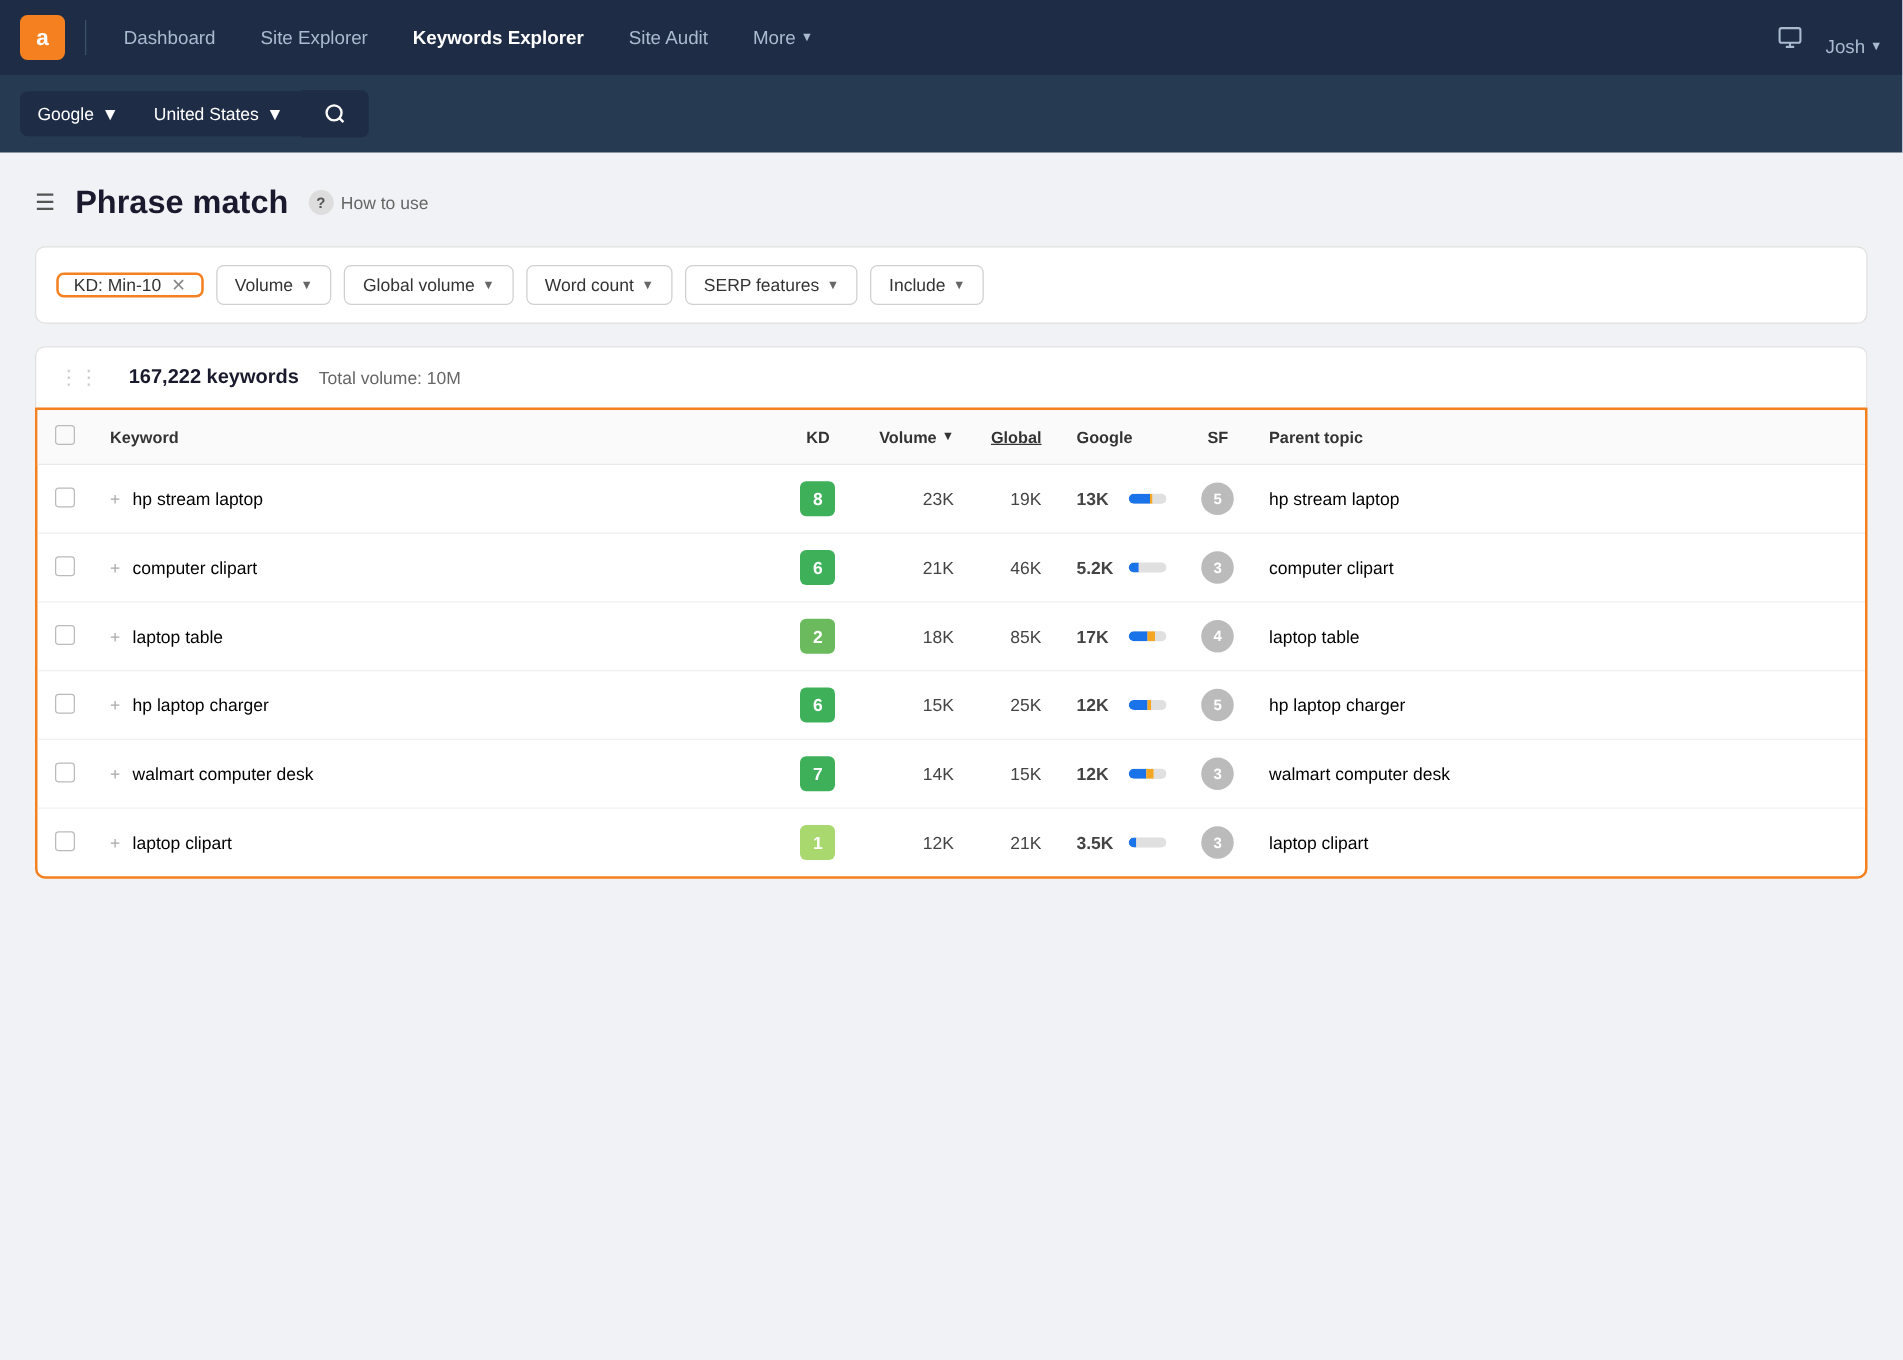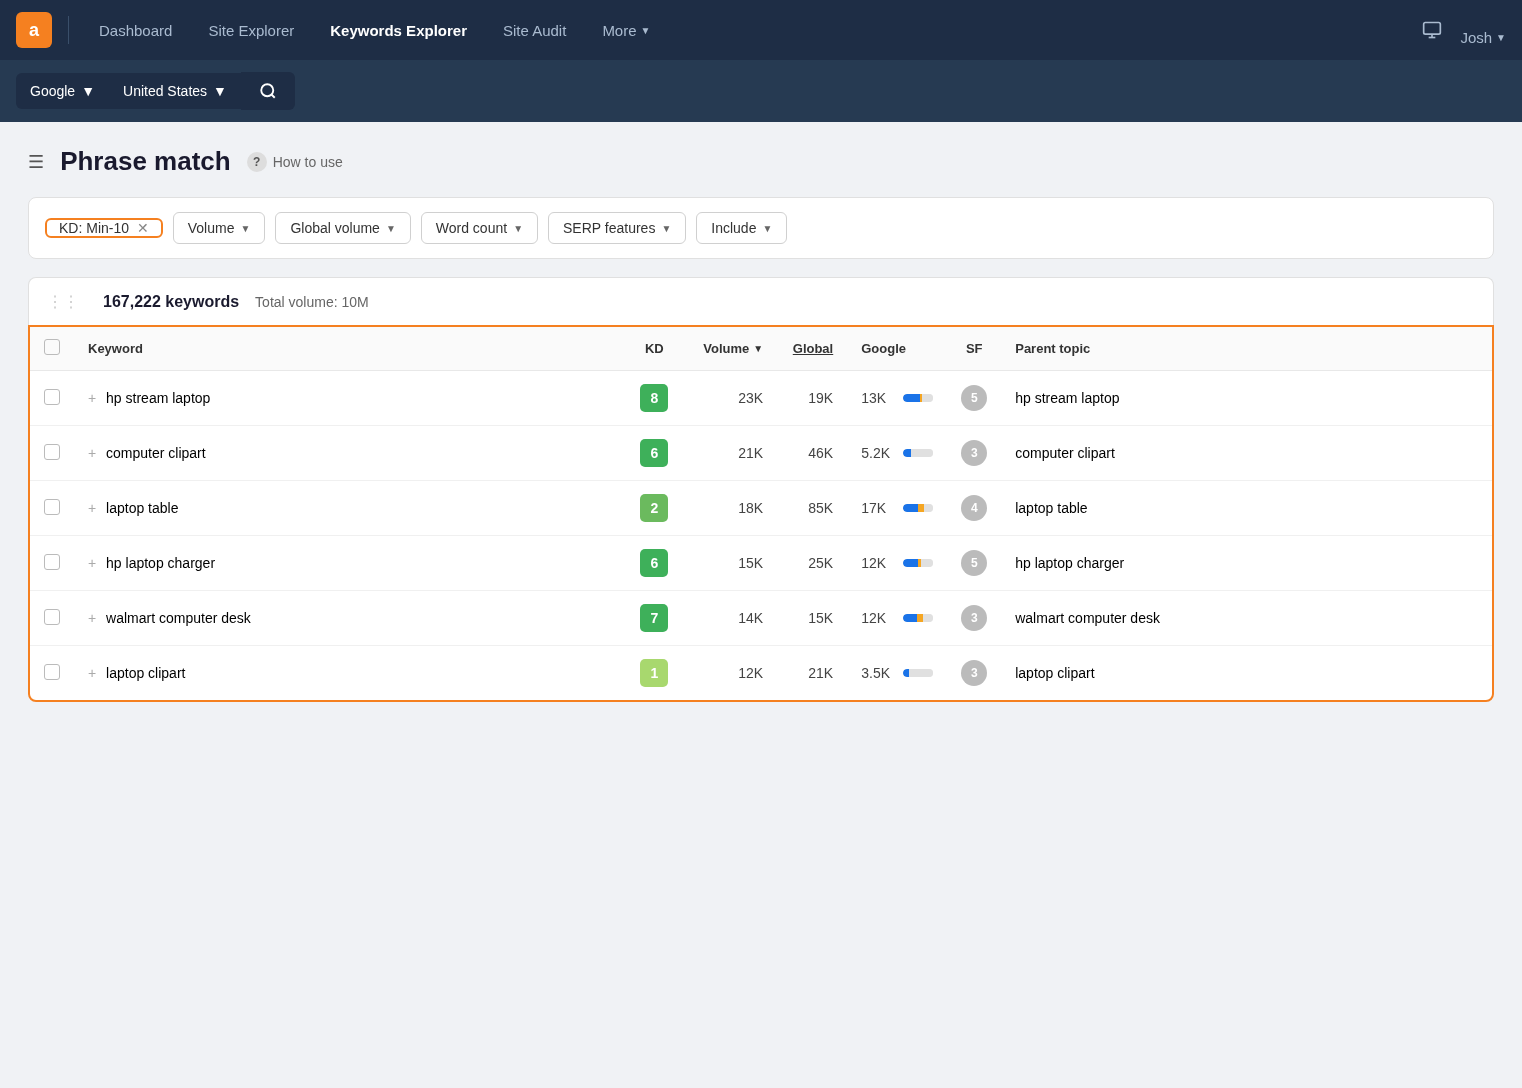--- a/index.html
+++ b/index.html
@@ -203,21 +203,21 @@
       color: #444;
       vertical-align: middle;
     }
     .kw-table tr:last-child td { border-bottom: none; }
 
     .col-checkbox { width: 32px; }
     .col-keyword { min-width: 200px; }
     .col-kd { width: 70px; text-align: center; }
     .col-volume { width: 80px; text-align: right; }
     .col-global { width: 70px; text-align: right; }
-    .col-clicks { width: 100px; }
+    .col-clicks { width: 100px; font-weight: bold; }
     .col-sf { width: 50px; text-align: center; }
     .col-parent { min-width: 180px; }
 
     .checkbox {
       width: 16px; height: 16px;
       border: 1px solid #bbb;
       border-radius: 3px;
       display: inline-block;
       cursor: pointer;
     }

